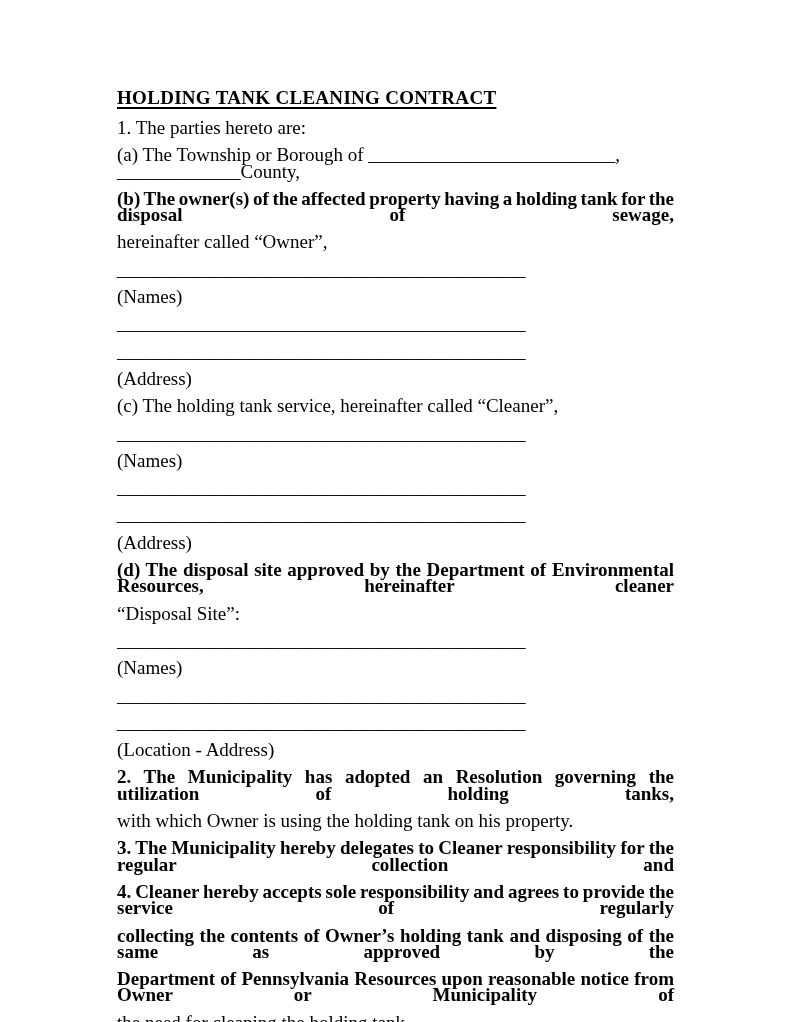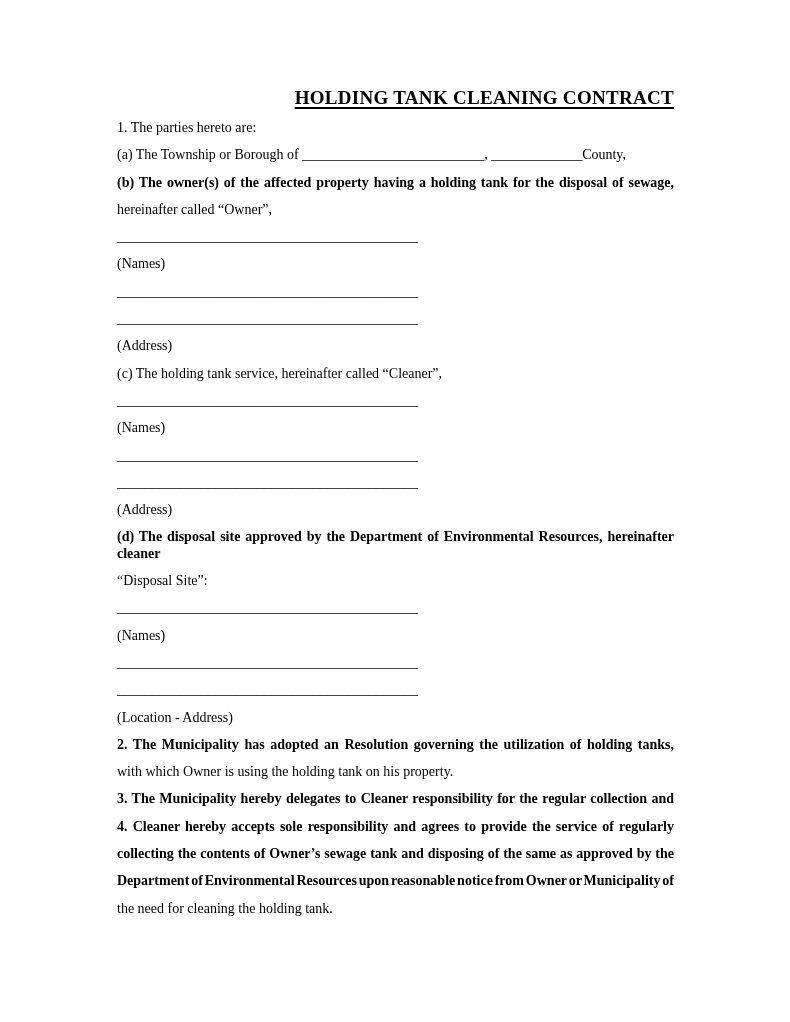--- a/index.html
+++ b/index.html
@@ -20,30 +20,30 @@
     position: absolute;
     left: 117px;
     top: 87px;
     width: 557px;
   }
   .title {
     margin: 0 0 7px 0;
     font-size: 19px;
     font-weight: bold;
     line-height: 22px;
-    text-align: right;
+    text-align: left;
     letter-spacing: 0.3px;
   }
   .title span {
     text-decoration: underline;
     text-decoration-thickness: 2px;
     text-underline-offset: 3px;
   }
   .line {
-    font-size: 14px;
+    font-size: 19px;
     line-height: 16.3px;
     min-height: 16.3px;
     margin-top: 11px;
   }
   .lf {
     text-align: left;
   }
   .jl {
     text-align: justify;
     text-align-last: justify;
@@ -77,18 +77,18 @@
         <div class="line lf">“Disposal Site”:</div>
         <div class="line lf">___________________________________________</div>
         <div class="line lf">(Names)</div>
         <div class="line lf">___________________________________________</div>
         <div class="line lf">___________________________________________</div>
         <div class="line lf">(Location - Address)</div>
         <div class="line jl">2. The Municipality has adopted an Resolution governing the utilization of holding tanks,</div>
         <div class="line lf">with which Owner is using the holding tank on his property.</div>
         <div class="line jl">3. The Municipality hereby delegates to Cleaner responsibility for the regular collection and</div>
         <div class="line jl">4. Cleaner hereby accepts sole responsibility and agrees to provide the service of regularly</div>
-        <div class="line jl">collecting the contents of Owner’s sewage tank and disposing of the same as approved by the</div>
-        <div class="line jl">Department of Environmental Resources upon reasonable notice from Owner or Municipality of</div>
+        <div class="line jl">collecting the contents of Owner’s holding tank and disposing of the same as approved by the</div>
+        <div class="line jl">Department of Pennsylvania Resources upon reasonable notice from Owner or Municipality of</div>
         <div class="line lf">the need for cleaning the holding tank.</div>
       </div>
   </div>
 </div>
 
 </body></html>

